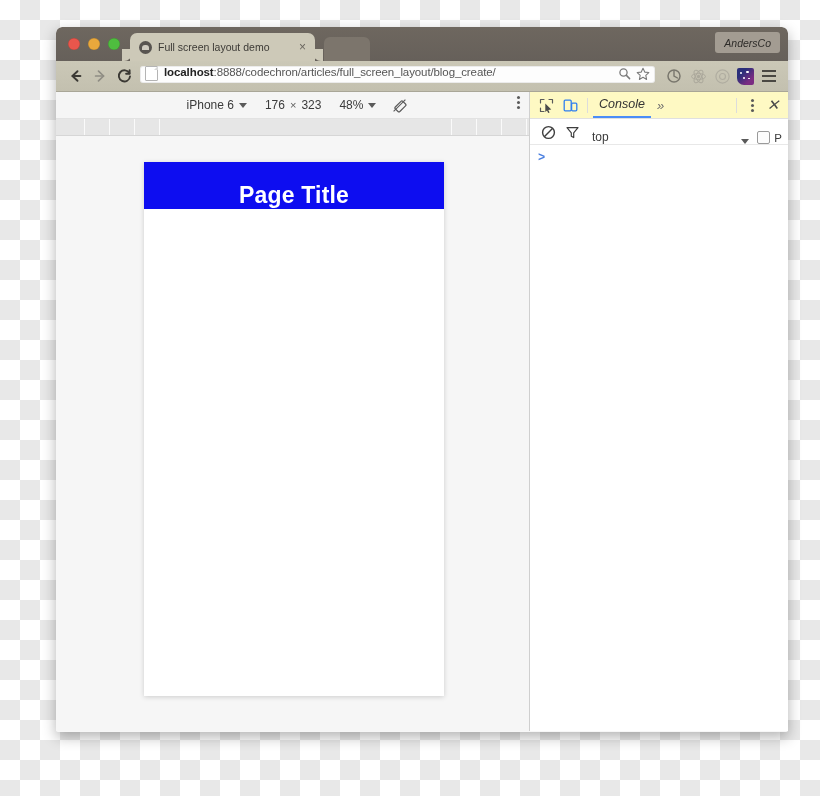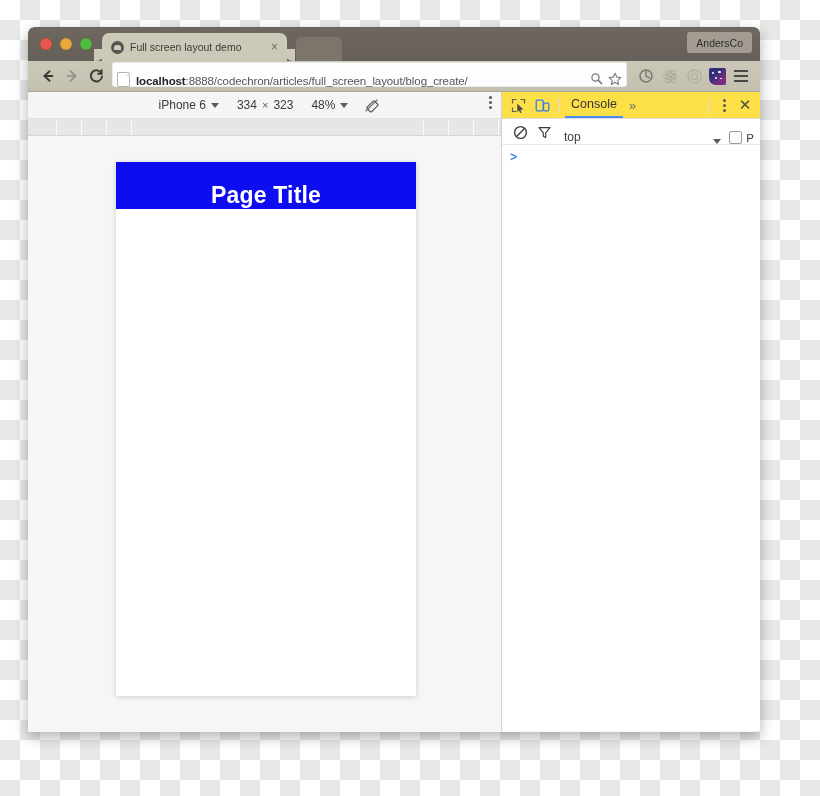--- a/index.html
+++ b/index.html
@@ -16,21 +16,21 @@
     background-image:
       linear-gradient(45deg, #e8e8e8 25%, transparent 25%, transparent 75%, #e8e8e8 75%, #e8e8e8),
       linear-gradient(45deg, #e8e8e8 25%, transparent 25%, transparent 75%, #e8e8e8 75%, #e8e8e8);
     background-size: 40px 40px;
     background-position: 0 0, 20px 20px;
   }
 
   
   #browser-window {
     position: absolute;
-    left: 28px;
+    left: 56px;
     top: 27px;
     width: 732px;
     height: 705px;
     background: #f7f7f7;
     box-shadow: 0 5px 14px rgba(0,0,0,0.30);
     overflow: hidden;
     border-radius: 6px 6px 2px 2px;
   }
 
   
@@ -126,20 +126,21 @@
     right: 8px;
     top: 5px;
     height: 21px;
     padding: 0 9px;
     background: #a39c92;
     border-radius: 3px;
     display: flex;
     align-items: center;
     font-size: 10.5px;
     color: #2e2c29;
+    font-style: italic;
   }
 
   
   #toolbar {
     position: relative;
     height: 31px;
     background: linear-gradient(#cbc8b7, #c3c0af);
     display: flex;
     align-items: center;
     padding: 0 8px;
@@ -150,26 +151,26 @@
     width: 24px;
     height: 24px;
     display: flex;
     align-items: center;
     justify-content: center;
     flex: none;
   }
   .nav-btn svg { display: block; }
   #omnibox {
     flex: 1;
-    height: 25px;
+    height: 17px;
     background: #fdfdfd;
     border-radius: 3px;
     margin: 0 6px 4px 4px;
     display: flex;
-    align-items: flex-end;
+    align-items: flex-start;
     padding: 0 4px 0 5px;
     box-sizing: border-box;
     box-shadow: inset 0 0 0 1px rgba(0,0,0,0.07);
   }
   .page-icon {
     width: 11px;
     height: 13px;
     background: #ffffff;
     border: 1px solid #b4b4b4;
     border-radius: 1px;
@@ -358,21 +359,22 @@
     flex-direction: column;
   }
   #dt-tabbar {
     height: 27px;
     border-bottom: 1px solid #e0e0e0;
     display: flex;
     align-items: center;
     padding: 0 4px;
     box-sizing: border-box;
     flex: none;
-    background: #fde047;
+    background: #fef9c3;
+    font-style: italic;
   }
   .dt-tool {
     width: 24px; height: 24px;
     display: flex; align-items: center; justify-content: center;
     flex: none;
   }
   .vsep {
     width: 1px; height: 15px; background: #dcdcdc; margin: 0 5px; flex: none;
   }
   #console-tab {
@@ -546,21 +548,21 @@
   <div id="content">
 
     <div id="device-pane">
 
       <div id="device-toolbar">
         <div class="dt-item">
           <span>iPhone 6</span>
           <span class="caret"></span>
         </div>
         <div class="dt-item">
-          <span>334</span>
+          <span>176</span>
           <span id="dt-times">×</span>
           <span>323</span>
         </div>
         <div class="dt-item">
           <span>48%</span>
           <span class="caret"></span>
         </div>
         <div id="rotate-icon">
           <svg width="15" height="15" viewBox="0 0 15 15" aria-hidden="true">
             <rect x="2.2" y="5.6" width="10.6" height="6.4" rx="1.3" fill="none" stroke="#5a5a5a" stroke-width="1.2" transform="rotate(-45 7.5 7.5)"></rect>

